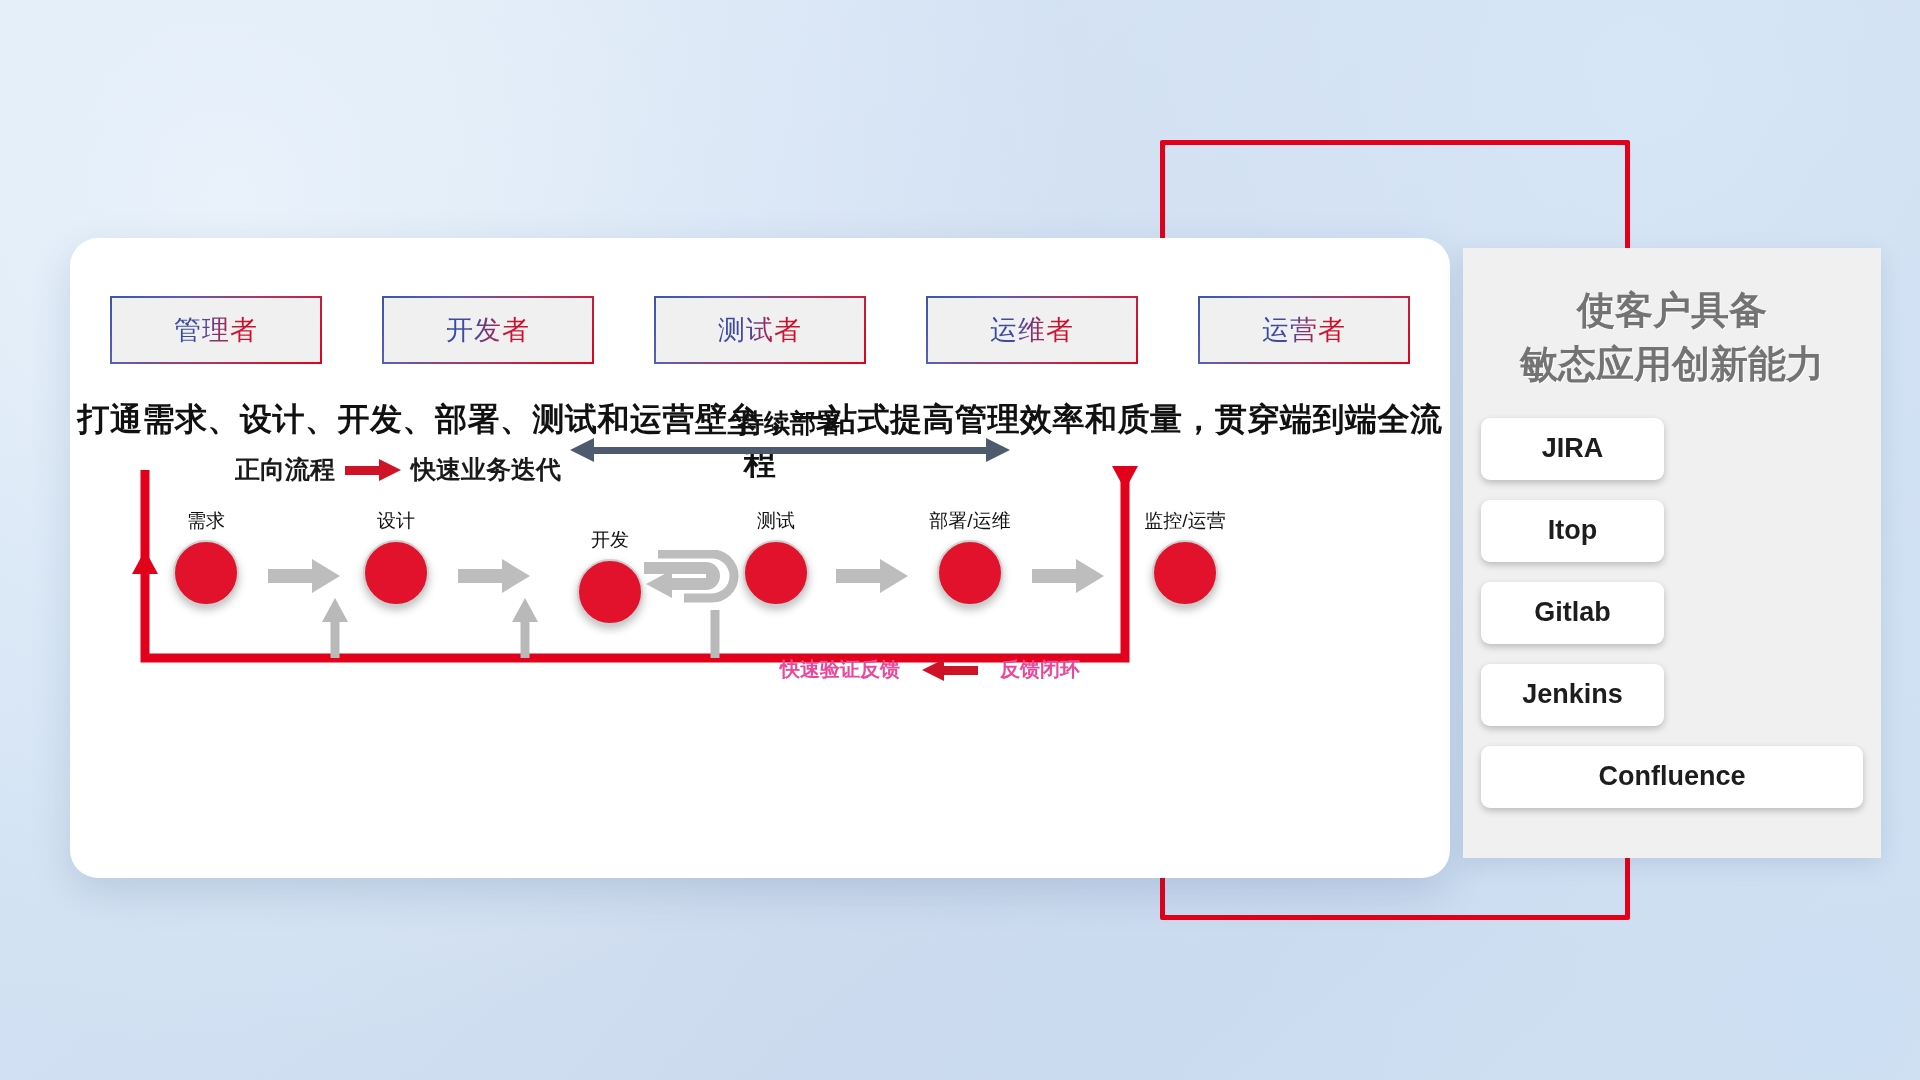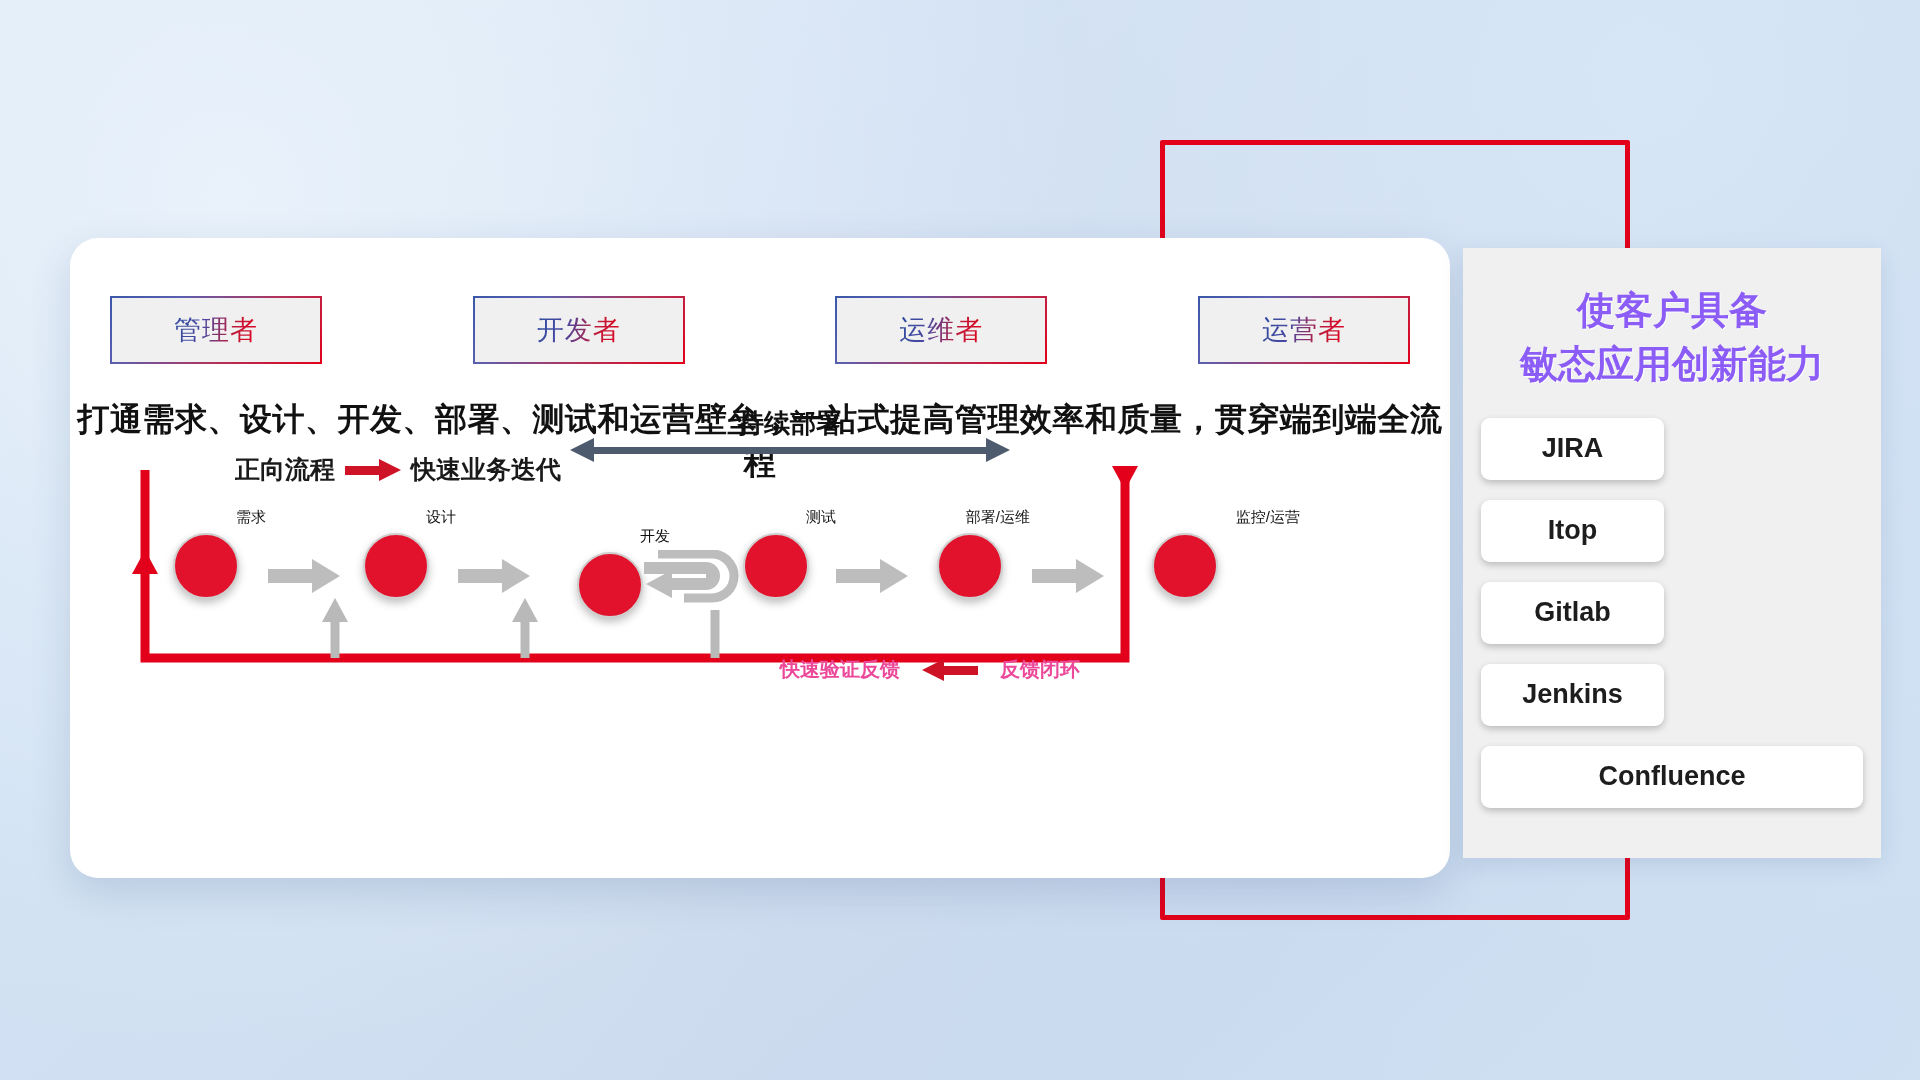--- a/index.html
+++ b/index.html
@@ -103,21 +103,21 @@
 
   #span-deploy{left:500px;top:200px;width:440px;height:24px;}
   #span-agile{left:175px;top:248px;width:560px;height:24px;}
 
   
   .loop{position:absolute;left:0;top:0;width:100%;height:100%;pointer-events:none;}
 
   
   .pipeline{position:absolute;left:0;top:270px;width:100%;height:160px;}
   .node{position:absolute;top:0;width:120px;text-align:center;}
-  .node-label{font-size:15px;font-weight:500;color:#111;white-space:nowrap;text-align:right;}
+  .node-label{font-size:19px;font-weight:500;color:#111;white-space:nowrap;}
   .node-dot{
     width:62px;height:62px;border-radius:50%;
     background:#e2122c;margin:6px auto 0;
     border:2px solid #cfcfcf;
     box-shadow:0 4px 8px rgba(0,0,0,.25);
   }
   .step-arrow{
     position:absolute;top:48px;width:74px;height:40px;
   }
 
@@ -129,21 +129,21 @@
   }
 
   
   .panel{
     position:absolute;left:1463px;top:248px;width:418px;height:610px;
     background:#f0f0f0;z-index:4;
     box-shadow:0 6px 22px rgba(40,70,120,.13);
   }
   .panel-title{
     margin-top:36px;text-align:center;
-    font-size:38px;font-weight:700;color:#8b5cf6;line-height:1.42;
+    font-size:38px;font-weight:700;color:#737373;line-height:1.42;
   }
   .panel-title div{ text-shadow:1px 1px 0 rgba(255,255,255,.85); }
   .tools{
     margin:26px 18px 0;display:flex;flex-wrap:wrap;gap:20px;
   }
   .tool-chip{
     flex:0 0 calc(50% - 8px);height:62px;background:#fff;border-radius:9px;
     display:flex;align-items:center;justify-content:center;
     font-size:27px;font-weight:700;color:#1d1d1d;
     box-shadow:0 3px 7px rgba(0,0,0,.22);
@@ -156,20 +156,23 @@
 <div class="red-frame"></div>
 
 <div class="card">
 
   <div class="roles">
     <div class="role-box">
       <span class="role-label">管理者</span>
     </div>
     <div class="role-box">
       <span class="role-label">开发者</span>
+    </div>
+    <div class="role-box">
+      <span class="role-label">测试者</span>
     </div>
     <div class="role-box">
       <span class="role-label">运维者</span>
     </div>
     <div class="role-box">
       <span class="role-label">运营者</span>
     </div>
   </div>
 
   <div class="desc">打通需求、设计、开发、部署、测试和运营壁垒，一站式提高管理效率和质量，贯穿端到端全流程</div>

